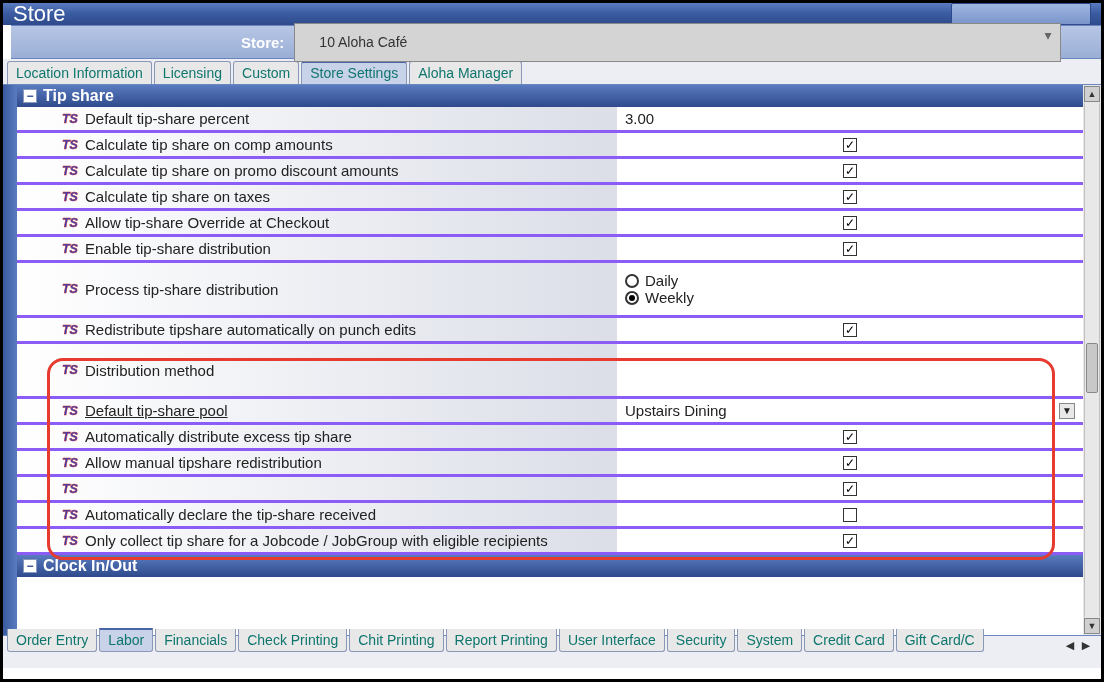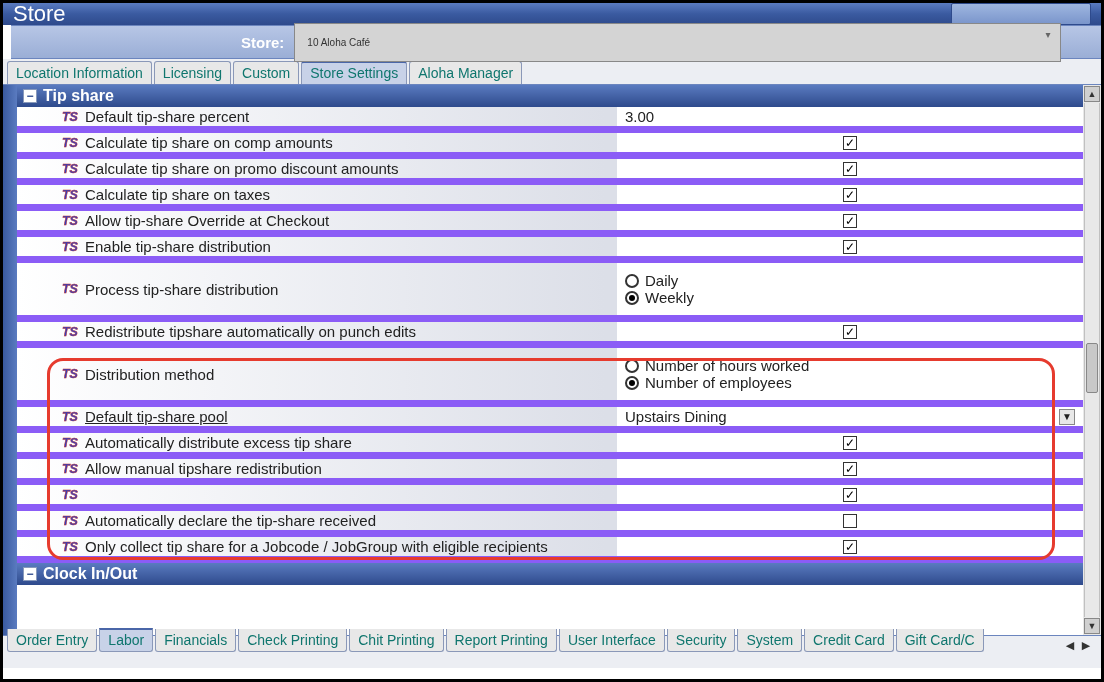--- a/index.html
+++ b/index.html
@@ -14,21 +14,21 @@
   .titlebar-right { width: 140px; height: 22px; background: linear-gradient(to bottom,#9eb6e0,#7a95cb); margin-left: auto; border: 1px solid #2e4a8c; border-radius: 2px;}
 
   .store-row {
     background: linear-gradient(to bottom,#b7c6e6,#9aaed6);
     height: 34px; display: flex; align-items: center; padding: 0 10px;
     border-top: 1px solid #6b85be; border-bottom: 1px solid #6b85be; margin-left: 8px;
   }
   .store-label { color: #fff; font-weight: bold; font-size: 15px; margin-left: 220px; margin-right: 10px;}
   .store-select {
     flex: 1; height: 39px; background: #d4d4d4; border: 1px solid #888; color: #333;
-    display: flex; align-items: center; padding: 0 12px; font-size: 10px; position: relative; margin-right: 30px;
+    display: flex; align-items: center; padding: 0 24px; font-size: 14px; position: relative; margin-right: 30px;
   }
   .store-select-arrow { position: absolute; right: 4px; top: 3px; width: 16px; height: 16px; display:flex;align-items:center;justify-content:center; color:#666;}
 
   .tabstrip { display: flex; align-items: flex-end; height: 26px; background: #eceef3; padding-left: 4px; border-bottom: 1px solid #6b85be;}
   .tabstrip-bottom { border-top: 1px solid #6b85be; border-bottom: none; padding: 16px 4px; position: relative;}
   .tab { font-size: 14px; color: #0f766e; padding: 3px 8px; border: 1px solid #8a98b8; border-bottom: none; background: #e8e8e8; margin-right: 2px; border-radius: 3px 3px 0 0; white-space: nowrap; cursor: pointer;}
   .tab.active { background: #c8d2e8; border-top: 2px solid #4a66a8; padding-top: 2px;}
   .tab-bottom { border-bottom: 1px solid #8a98b8; border-top: none; border-radius: 0 0 3px 3px;}
   .tab-spacer { flex: 1; }
   .tab-nav { display: flex; align-items: center; gap:2px; padding: 0 4px;}
@@ -42,21 +42,21 @@
   .sb-track { flex:1; width:16px; background:#e8e8e8; border-left:1px solid #c0c0c0; border-right:1px solid #c0c0c0; position:relative;}
   .sb-thumb { position:absolute; left:1px; right:1px; height:50px; background:#c8c8c8; border:1px solid #888; border-radius:2px;}
 
   .section-header {
     background: linear-gradient(to bottom,#5a7bc0,#2e4a8c);
     color:#fff; font-weight:bold; font-size:16px; padding: 2px 6px;
     display:flex; align-items:center; gap:6px;
   }
   .collapse-box { width:14px; height:14px; background:#fff; color:#2e4a8c; display:flex;align-items:center;justify-content:center; font-size:12px; font-weight:bold; border:1px solid #8899bb; cursor:pointer;}
 
-  .prop-row { display:flex; align-items:stretch; border-bottom:7px solid #8b5cf6; min-height:26px;}
+  .prop-row { display:flex; align-items:stretch; border-bottom:3px solid #8b5cf6; min-height:26px;}
   .prop-label { width: 600px; display:flex; align-items:center; padding-left: 44px; font-size:15px; color:#222; background: linear-gradient(to right, #fff 0%, #dcdfe8 98%); gap:6px;}
   .prop-label.tall { min-height:52px; }
   .prop-value { flex:1; display:flex; align-items:center; padding: 0 8px; font-size:15px; color:#222; background:#fff;}
   .prop-value.center { justify-content:center; }
   .prop-value-col { flex-direction:column; align-items:flex-start; justify-content:center; gap:0; padding: 4px 8px;}
 
   .ts-icon { width:18px; height:16px; flex-shrink:0; }
   .checkbox { width:14px; height:14px; border:1px solid #333; background:#fff; display:flex;align-items:center;justify-content:center; cursor:pointer;}
   .checkbox.checked::after { content:"✓"; font-size:12px; color:#000; line-height:1;}
   .radio { width:14px;height:14px;border:2px solid #333;border-radius:50%;display:inline-flex;align-items:center;justify-content:center;margin-right:6px;vertical-align:middle;cursor:pointer;}
@@ -197,30 +197,20 @@
             <div class="prop-value center">
               <span class="checkbox checked"></span>
             </div>
           </div>
           <div class="prop-row">
             <div class="prop-label tall">
               <svg class="ts-icon" viewBox="0 0 20 18">
                 <text x="1" y="14" font-size="14" font-weight="bold" font-style="italic" fill="#3040c0" stroke="#c03030" stroke-width="0.6">TS</text>
               </svg>
               <span>Distribution method</span>
-            </div>
-            <div class="prop-value prop-value-col">
-              <div class="radio-opt">
-                <span class="radio"></span>
-                <span>Number of hours worked</span>
-              </div>
-              <div class="radio-opt">
-                <span class="radio selected"></span>
-                <span>Number of employees</span>
-              </div>
             </div>
           </div>
           <div class="prop-row">
             <div class="prop-label">
               <svg class="ts-icon" viewBox="0 0 20 18">
                 <text x="1" y="14" font-size="14" font-weight="bold" font-style="italic" fill="#3040c0" stroke="#c03030" stroke-width="0.6">TS</text>
               </svg>
               <span><span class="underline">Default tip-share pool</span></span>
             </div>
             <div class="prop-value">

